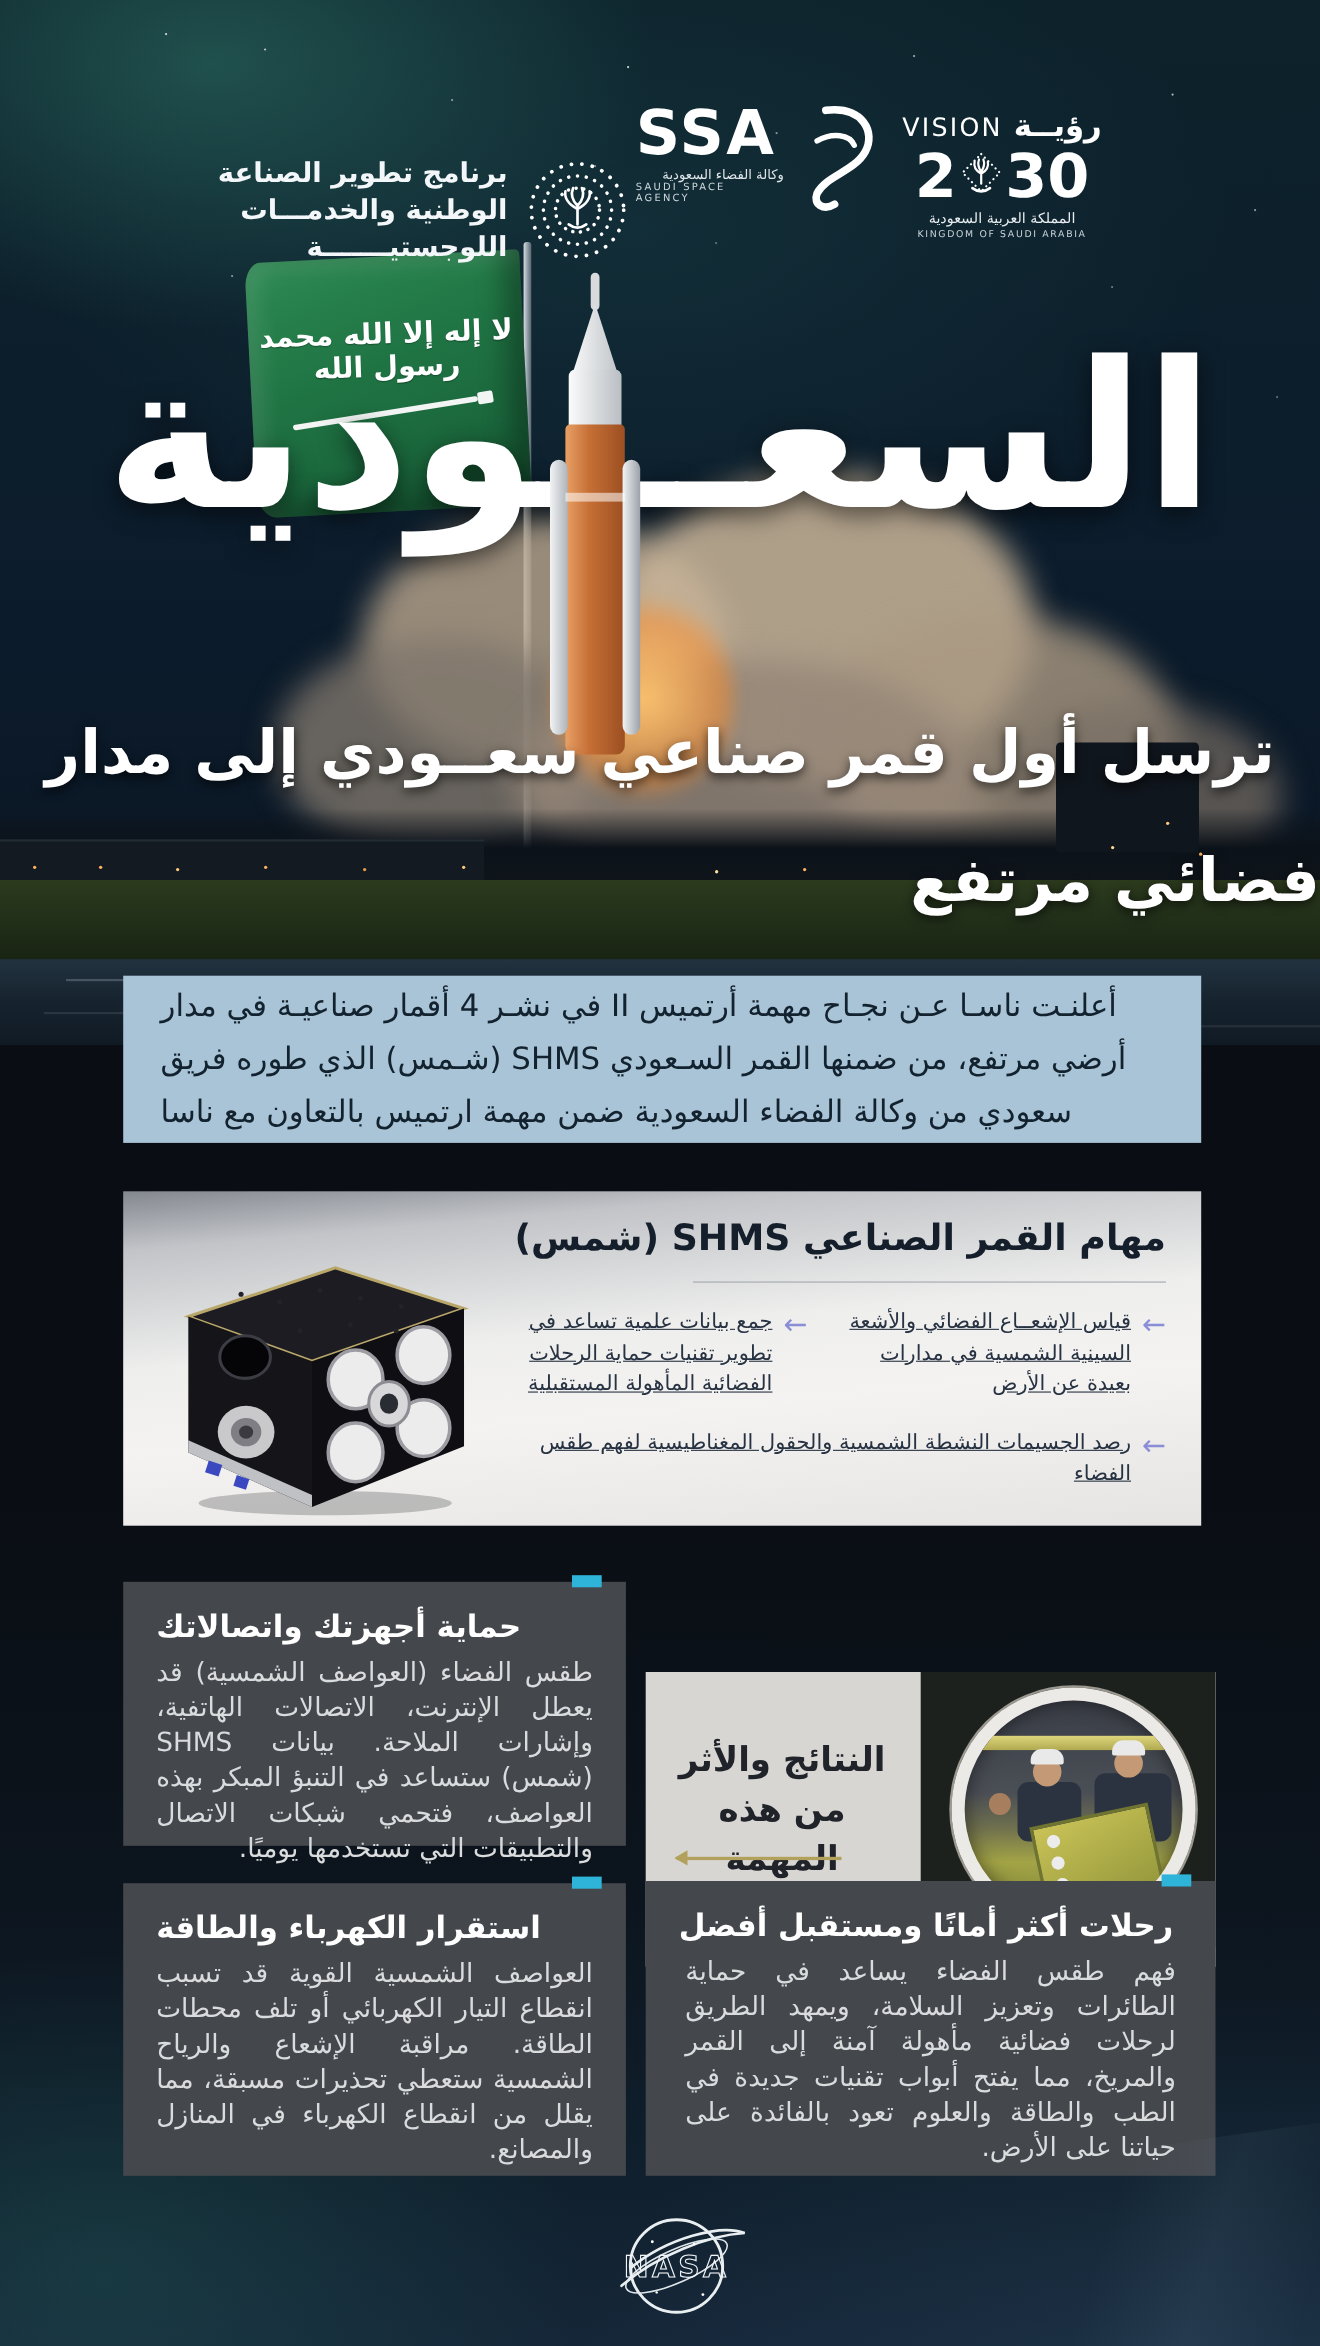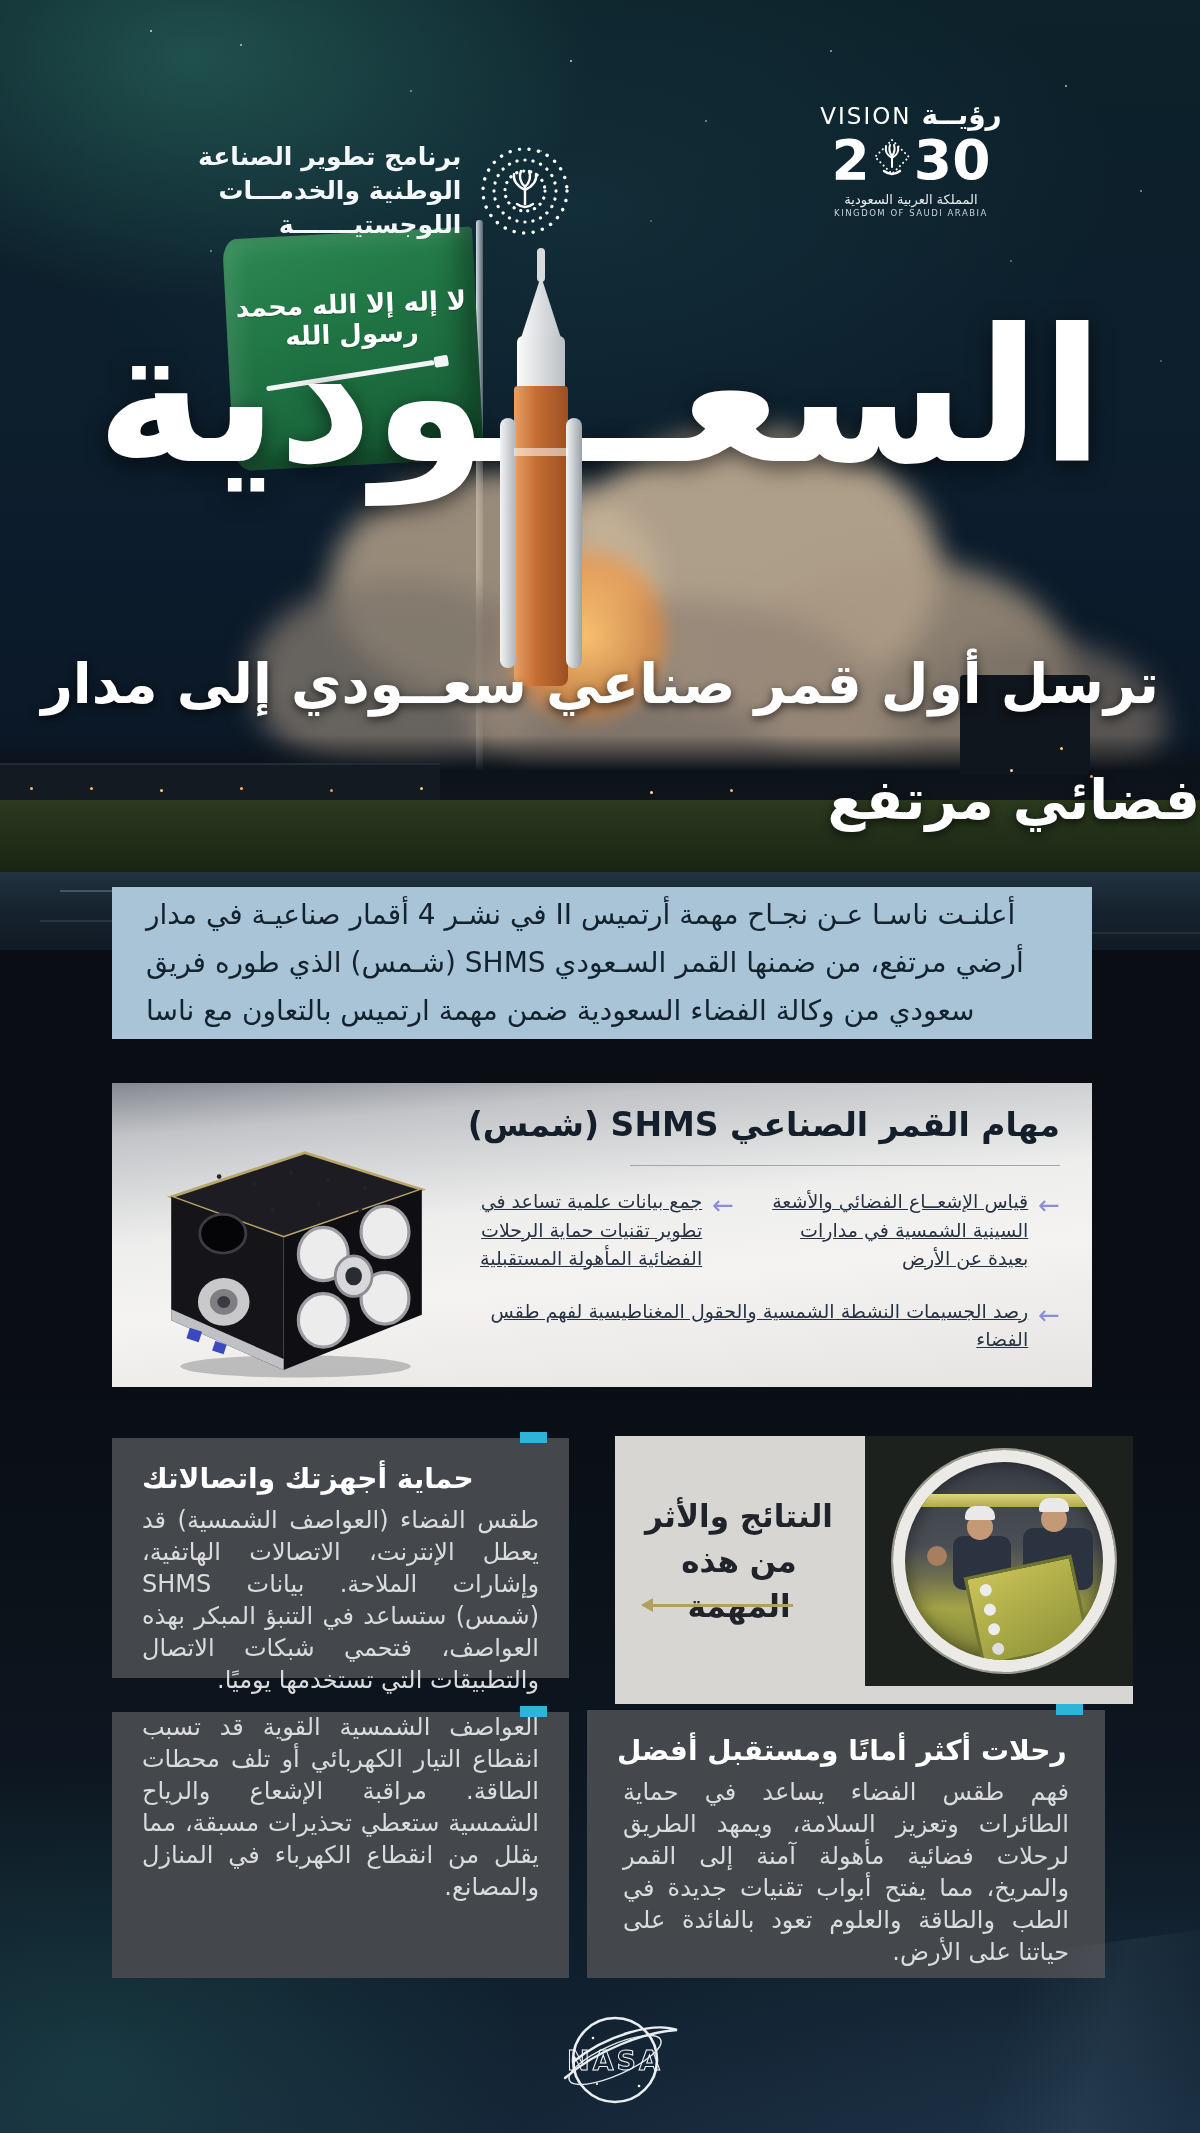--- a/index.html
+++ b/index.html
@@ -114,21 +114,21 @@
   
   .card{ position:absolute; background:#44474c; }
   .cyanbar{ position:absolute; top:-6px; right:22px; width:27px; height:11px; background:#2fb4d9;}
   .card h3{ direction:rtl; text-align:left; font-size:28px; font-weight:bold; color:#fff; margin:24px 30px 10px 30px;}
   .card .body{ direction:rtl; text-align:justify; font-size:24px; line-height:1.33; color:#d9dbdd; margin:0 30px;}
   .card-protect{ left:112px; top:1438px; width:457px; height:240px;}
   .card-power{ left:112px; top:1712px; width:457px; height:266px;}
   .card-trips{ left:587px; top:1710px; width:518px; height:268px;}
   .card-trips h3{ margin-right:36px;} .card-trips .body{ margin:0 36px;}
   
-  .card-results{ position:absolute; left:587px; top:1436px; width:518px; height:268px; background:#d8d6d3; overflow:hidden;margin-left:28px;}
+  .card-results{ position:absolute; left:587px; top:1520px; width:518px; height:268px; background:#d8d6d3; overflow:hidden;}
   .res-text{ position:absolute; right:288px; left:18px; top:58px; direction:rtl; text-align:center;
       font-size:31px; font-weight:bold; color:#20242a; line-height:1.45;}
   .gold-arrow{ position:absolute; left:28px; top:168px; width:150px; height:3px; background:#b2a15c;}
   .gold-arrow::before{ content:""; position:absolute; left:-2px; top:-6px; width:0; height:0;
       border-top:7px solid transparent; border-bottom:7px solid transparent; border-right:12px solid #b2a15c;}
   .porthole-zone{ position:absolute; right:0; top:0; width:268px; height:250px; background:#1d211d; overflow:hidden;}
   .porthole{ position:absolute; left:28px; top:14px; width:222px; height:222px; border-radius:50%;
       border:12px solid #eceae6; overflow:hidden; box-shadow:0 0 0 2px #9a988f, inset 0 0 18px rgba(0,0,0,.5);
       background:linear-gradient(180deg,#3a3e47 0%,#4a4e55 42%,#6e6f4e 58%,#a3a446 74%,#7c8038 100%);}
   .beam{ position:absolute; left:8%; top:16%; width:84%; height:13px; background:linear-gradient(180deg,#ddd67c,#b0a94f);}
@@ -199,20 +199,33 @@
           <g fill="none" stroke="#fff">
             <circle cx="50" cy="53" r="20" stroke-width="3.2" stroke-dasharray="0.1 7" stroke-linecap="round"></circle>
             <circle cx="50" cy="53" r="31" stroke-width="3.2" stroke-dasharray="0.1 8" stroke-linecap="round"></circle>
             <circle cx="50" cy="53" r="42" stroke-width="3.4" stroke-dasharray="0.1 9.5" stroke-linecap="round"></circle>
             <path d="M50 66 L50 48 M50 52 C42 48 38 42 39 36 M50 52 C58 48 62 42 61 36 M50 49 C45 44 44 38 46 33 M50 49 C55 44 56 38 54 33" stroke-width="2.4" stroke-linecap="round"></path>
             <path d="M42 66 Q50 72 58 66" stroke-width="2.4" stroke-linecap="round"></path>
           </g>
         </svg>
       </div>
 
+      <div class="ssa">
+        <div class="ssa-row">
+          <div>
+            <div class="acr">SSA</div>
+            <div class="sub-ar">وكالة الفضاء السعودية</div>
+            <div class="sub-en">SAUDI SPACE AGENCY</div>
+          </div>
+          <svg width="86" height="100" viewBox="0 0 86 100">
+            <path d="M38 6 C72 2 84 26 74 44 C64 62 38 66 30 82 C26 92 36 98 46 92" fill="none" stroke="#fff" stroke-width="7" stroke-linecap="round"></path>
+            <path d="M30 34 C44 26 60 28 64 38" fill="none" stroke="#fff" stroke-width="5" stroke-linecap="round"></path>
+          </svg>
+        </div>
+      </div>
 
       <div class="vision">
         <div class="row1">
           <span>VISION</span>
           <span class="ar">رؤيــة</span>
         </div>
         <div class="row2">
           <span>2</span>
           <svg width="40" height="48" viewBox="0 0 40 48">
             <g fill="none" stroke="#fff" stroke-width="2" stroke-linecap="round">
@@ -313,20 +326,21 @@
     </div>
     <div class="res-text">
       <div>النتائج والأثر</div>
       <div>من هذه المهمة</div>
     </div>
     <div class="gold-arrow"></div>
   </div>
 
   <div class="card card-power">
     <div class="cyanbar"></div>
+    <h3>استقرار الكهرباء والطاقة</h3>
     <div class="body">العواصف الشمسية القوية قد تسبب انقطاع التيار الكهربائي أو تلف محطات الطاقة. مراقبة الإشعاع والرياح الشمسية ستعطي تحذيرات مسبقة، مما يقلل من انقطاع الكهرباء في المنازل والمصانع.</div>
   </div>
 
   <div class="card card-trips">
     <div class="cyanbar"></div>
     <h3>رحلات أكثر أمانًا ومستقبل أفضل</h3>
     <div class="body">فهم طقس الفضاء يساعد في حماية الطائرات وتعزيز السلامة، ويمهد الطريق لرحلات فضائية مأهولة آمنة إلى القمر والمريخ، مما يفتح أبواب تقنيات جديدة في الطب والطاقة والعلوم تعود بالفائدة على حياتنا على الأرض.</div>
   </div>
 
   <svg class="nasa" viewBox="0 0 160 120">

